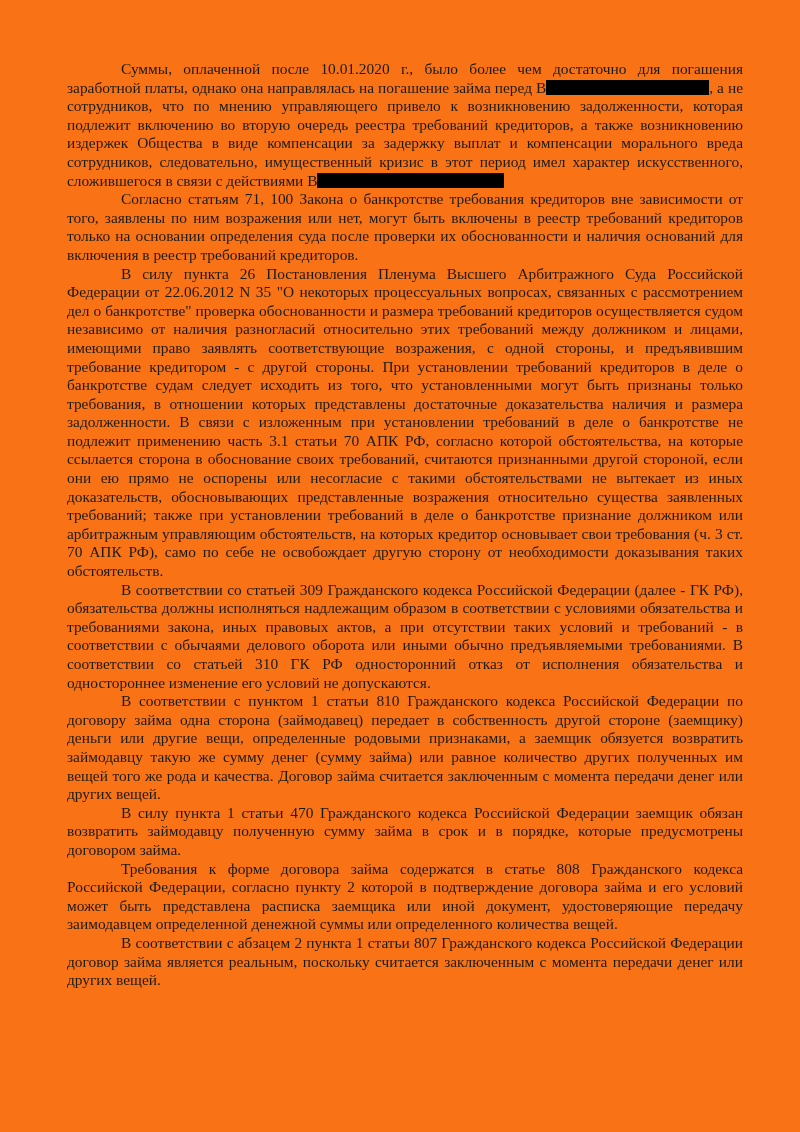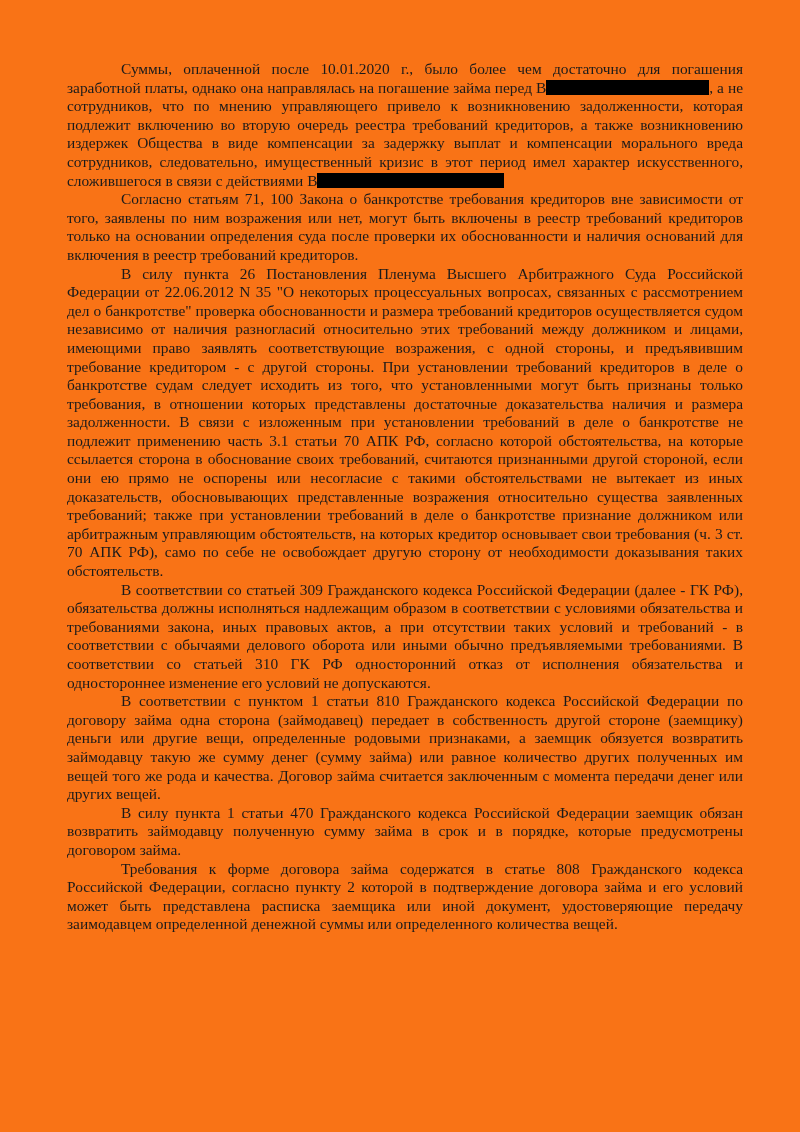--- a/index.html
+++ b/index.html
@@ -52,15 +52,16 @@
     <p class="doc-paragraph">В силу пункта 26 Постановления Пленума Высшего Арбитражного Суда Российской Федерации от 22.06.2012 N 35 "О некоторых процессуальных вопросах, связанных с рассмотрением дел о банкротстве" проверка обоснованности и размера требований кредиторов осуществляется судом независимо от наличия разногласий относительно этих требований между должником и лицами, имеющими право заявлять соответствующие возражения, с одной стороны, и предъявившим требование кредитором - с другой стороны. При установлении требований кредиторов в деле о банкротстве судам следует исходить из того, что установленными могут быть признаны только требования, в отношении которых представлены достаточные доказательства наличия и размера задолженности. В связи с изложенным при установлении требований в деле о банкротстве не подлежит применению часть 3.1 статьи 70 АПК РФ, согласно которой обстоятельства, на которые ссылается сторона в обоснование своих требований, считаются признанными другой стороной, если они ею прямо не оспорены или несогласие с такими обстоятельствами не вытекает из иных доказательств, обосновывающих представленные возражения относительно существа заявленных требований; также при установлении требований в деле о банкротстве признание должником или арбитражным управляющим обстоятельств, на которых кредитор основывает свои требования (ч. 3 ст. 70 АПК РФ), само по себе не освобождает другую сторону от необходимости доказывания таких обстоятельств.</p>
 
     <p class="doc-paragraph">В соответствии со статьей 309 Гражданского кодекса Российской Федерации (далее - ГК РФ), обязательства должны исполняться надлежащим образом в соответствии с условиями обязательства и требованиями закона, иных правовых актов, а при отсутствии таких условий и требований - в соответствии с обычаями делового оборота или иными обычно предъявляемыми требованиями. В соответствии со статьей 310 ГК РФ односторонний отказ от исполнения обязательства и одностороннее изменение его условий не допускаются.</p>
 
     <p class="doc-paragraph">В соответствии с пунктом 1 статьи 810 Гражданского кодекса Российской Федерации по договору займа одна сторона (займодавец) передает в собственность другой стороне (заемщику) деньги или другие вещи, определенные родовыми признаками, а заемщик обязуется возвратить займодавцу такую же сумму денег (сумму займа) или равное количество других полученных им вещей того же рода и качества. Договор займа считается заключенным с момента передачи денег или других вещей.</p>
 
     <p class="doc-paragraph">В силу пункта 1 статьи 470 Гражданского кодекса Российской Федерации заемщик обязан возвратить займодавцу полученную сумму займа в срок и в порядке, которые предусмотрены договором займа.</p>
 
     <p class="doc-paragraph">Требования к форме договора займа содержатся в статье 808 Гражданского кодекса Российской Федерации, согласно пункту 2 которой в подтверждение договора займа и его условий может быть представлена расписка заемщика или иной документ, удостоверяющие передачу заимодавцем определенной денежной суммы или определенного количества вещей.</p>
 
+    <p class="doc-paragraph">В соответствии с абзацем 2 пункта 1 статьи 807 Гражданского кодекса Российской Федерации договор займа является реальным, поскольку считается заключенным с момента передачи денег или других вещей.</p>
 
   </div>
 </div>
 
 </body></html>

